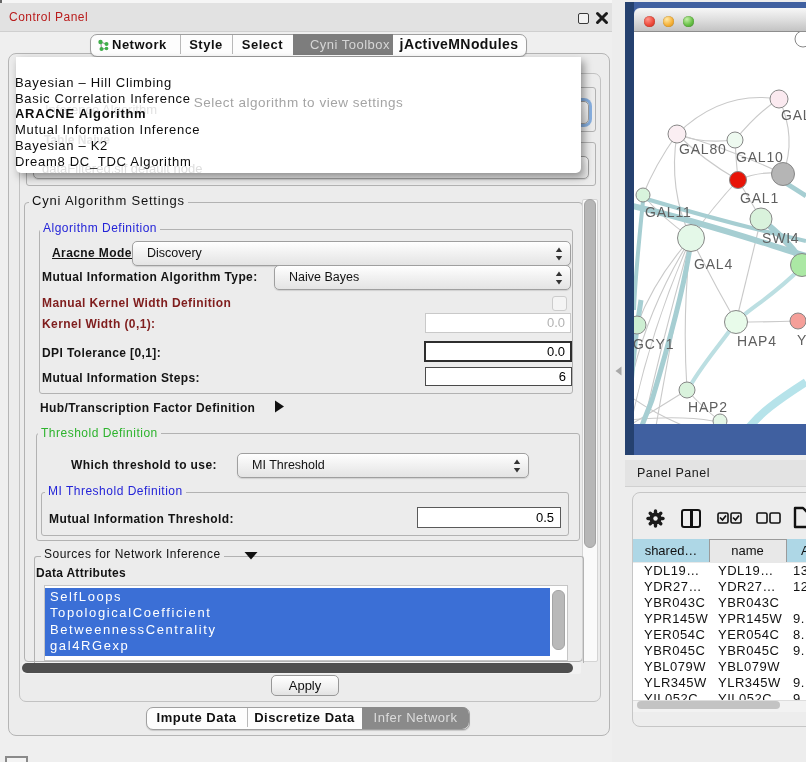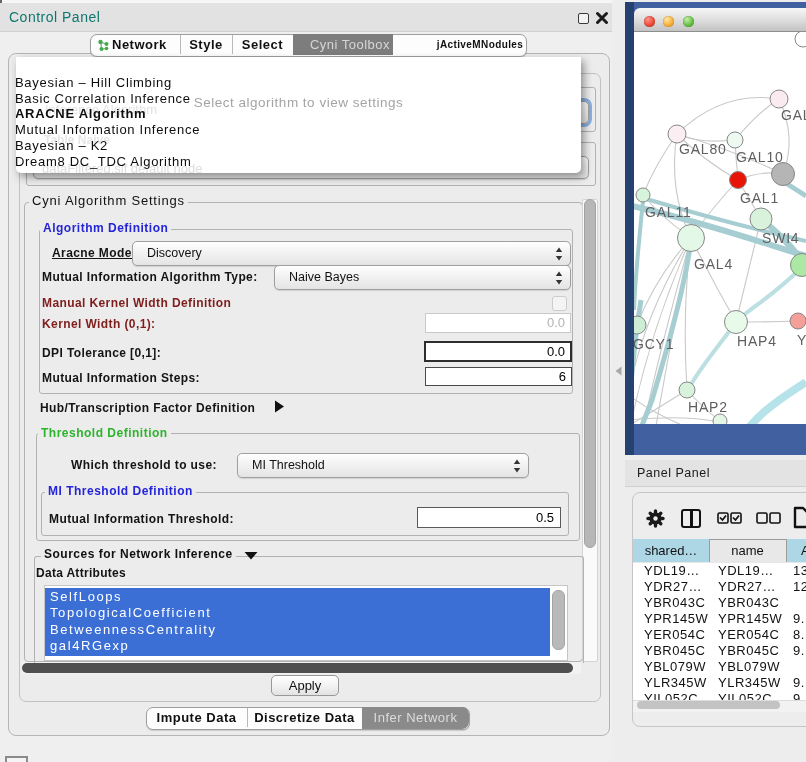--- a/index.html
+++ b/index.html
@@ -5,30 +5,30 @@
 html,body{margin:0;padding:0;}
 body{width:806px;height:762px;position:relative;overflow:hidden;background:#ededed;font-family:"Liberation Sans",sans-serif;}
 .ab{position:absolute;}
 .lbl{position:absolute;font-weight:bold;font-size:12px;color:#141414;white-space:nowrap;letter-spacing:0.4px;}
 .glbl{position:absolute;font-weight:bold;font-size:12px;color:#7f1d1d;white-space:nowrap;letter-spacing:0.4px;}
 .combo{position:absolute;border:1px solid #9f9f9f;border-radius:5px;background:linear-gradient(#ffffff,#f2f2f2 45%,#e4e4e4);box-shadow:0 1px 1px rgba(0,0,0,0.12);}
 .combo .ct{position:absolute;left:14px;top:0;font-size:12.5px;color:#111;line-height:21px;white-space:nowrap;}
 .spin{position:absolute;right:7px;top:50%;margin-top:-7px;width:8px;height:14px;}
 .fld{position:absolute;background:#fff;font-size:13px;text-align:right;white-space:nowrap;}
 .gb{position:absolute;border:1px solid #b2b2b2;border-radius:4px;}
-.gblab{position:absolute;background:#ececec;padding:0 3px;font-weight:bold;font-size:12px;white-space:nowrap;line-height:13px;letter-spacing:0.5px;}
+.gblab{position:absolute;background:#ececec;padding:0 3px;font-weight:normal;font-size:12px;white-space:nowrap;line-height:13px;letter-spacing:0.5px;}
 </style>
 </head>
 <body>
 
 <div class="ab" style="left:0;top:0;width:612px;height:762px;background:#efefef;"></div>
 <div class="ab" style="left:0;top:0;width:612px;height:3px;background:#f6f6f6;"></div>
 <div class="ab" style="left:0;top:0;width:2px;height:4px;background:#666;"></div>
 <div class="ab" style="left:0;top:3px;width:612px;height:28px;background:#e2e2e2;border-bottom:1px solid #cfcfcf;"></div>
-<div class="ab" style="left:9px;top:3px;height:28px;line-height:28px;font-size:14px;color:#0f766e;letter-spacing:0.5px;">Control Panel</div>
+<div class="ab" style="left:9px;top:3px;height:28px;line-height:28px;font-size:12px;color:#b91c1c;letter-spacing:0.5px;">Control Panel</div>
 <div class="ab" style="left:578px;top:13px;width:9px;height:9px;border:1.7px solid #3a3a3a;border-radius:2px;background:#f2f2f2;"></div>
 <svg class="ab" style="left:595px;top:11px;" width="14" height="14" viewBox="0 0 14 14">
     <path d="M2.5 2.5 L11.5 11.5 M11.5 2.5 L2.5 11.5" stroke="#1a1a1a" stroke-width="3.0" stroke-linecap="round"></path>
   </svg>
 
 <div class="ab" style="left:8px;top:53px;width:600px;height:681px;background:#ececec;border:1px solid #b5b5b5;border-radius:8px;"></div>
 
 <div class="ab" style="left:19px;top:73px;width:580px;height:627px;background:#ececec;border:1px solid #c2c2c2;border-radius:7px;"></div>
 
 <div class="ab" style="left:90px;top:34px;width:435px;height:21px;background:#fdfdfd;border:1px solid #9f9f9f;border-radius:7px;box-shadow:0 1px 1px rgba(0,0,0,0.15);"></div>
@@ -39,21 +39,21 @@
     <path d="M3.5 3 L9 5 M4 4 L4.5 10 M4.5 10 L9.5 9.5" stroke="#9b9b9b" stroke-width="1.2" fill="none"></path>
     <circle cx="3.5" cy="3" r="2.2" fill="#3fae49"></circle>
     <circle cx="9.5" cy="5" r="2" fill="#3fae49"></circle>
     <circle cx="4.5" cy="10" r="2" fill="#3fae49"></circle>
     <circle cx="9.5" cy="9.5" r="1.8" fill="#3fae49"></circle>
   </svg>
 <div class="ab" style="left:112px;top:34px;width:68px;height:21px;line-height:21px;font-size:13px;font-weight:bold;color:#111;letter-spacing:0.5px;">Network</div>
 <div class="ab" style="left:180px;top:34px;width:52px;height:21px;line-height:21px;text-align:center;font-size:13px;font-weight:bold;color:#111;letter-spacing:0.5px;">Style</div>
 <div class="ab" style="left:232px;top:34px;width:61px;height:21px;line-height:21px;text-align:center;font-size:13px;font-weight:bold;color:#111;letter-spacing:0.5px;">Select</div>
 <div class="ab" style="left:293px;top:34px;width:114px;height:21px;line-height:21px;text-align:center;font-size:13px;color:#d6d6d6;letter-spacing:0.5px;">Cyni Toolbox</div>
-<div class="ab" style="left:393px;top:34px;width:132px;height:21px;line-height:21px;text-align:center;font-size:10px;font-weight:bold;color:#111;letter-spacing:0.4px;padding-left:21px;">jActiveMNodules</div>
+<div class="ab" style="left:393px;top:34px;width:132px;height:21px;line-height:21px;text-align:center;font-size:14px;font-weight:bold;color:#111;letter-spacing:0.4px;">jActiveMNodules</div>
 
 <div class="gb" style="left:26px;top:87px;width:568px;height:43px;border-radius:3px;"></div>
 <div class="combo" style="left:33px;top:101px;width:554px;height:21px;box-shadow:0 0 0 3px rgba(110,160,220,0.8);"></div>
 <div class="gb" style="left:26px;top:142px;width:568px;height:42px;border-radius:3px;"></div>
 <div class="combo" style="left:33px;top:156px;width:554px;height:21px;"></div>
 
 <div class="gb" style="left:24px;top:202px;width:557px;height:458px;"></div>
 <div class="gblab" style="left:29px;top:194px;font-weight:normal;font-size:13px;color:#111;letter-spacing:0.8px;">Cyni Algorithm Settings</div>
 
 <div class="ab" style="left:582px;top:199px;width:14px;height:461px;background:#fafafa;border:1px solid #d4d4d4;border-radius:2px;"></div>

